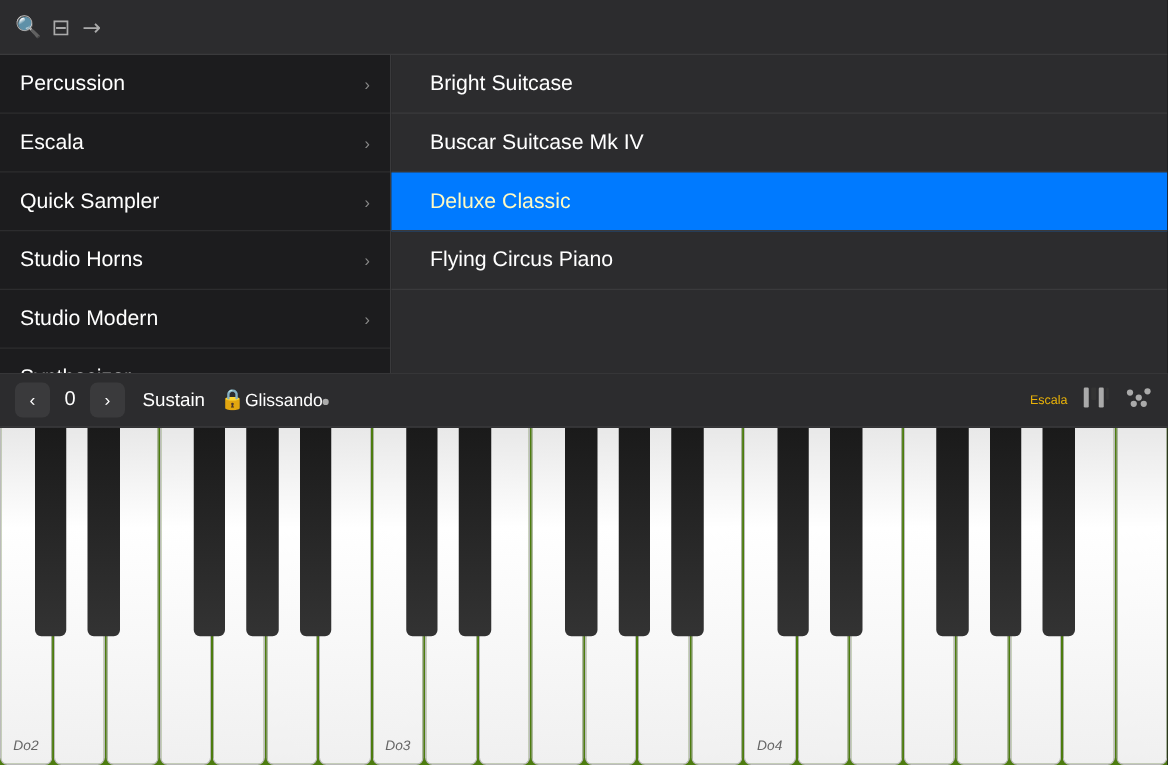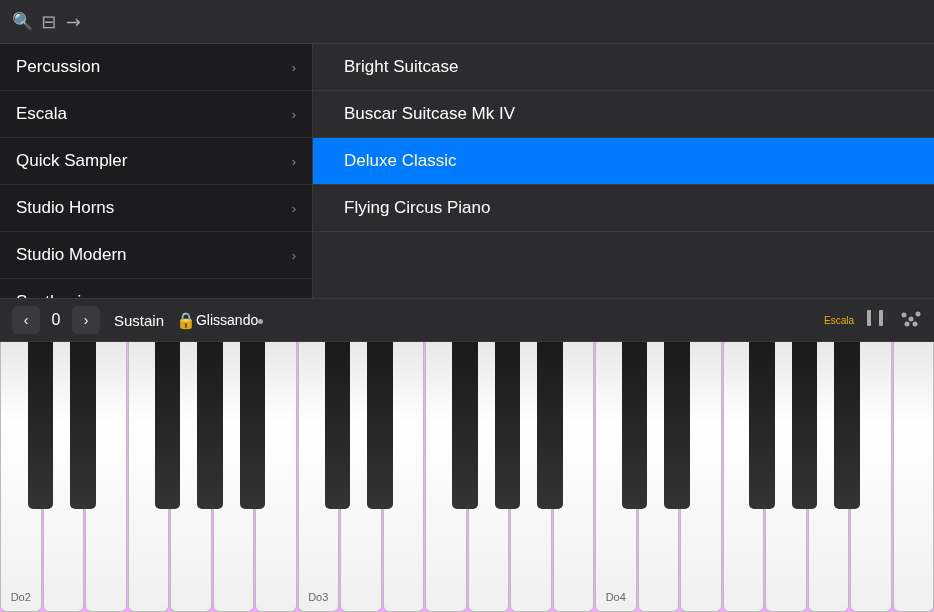--- a/index.html
+++ b/index.html
@@ -176,22 +176,23 @@
       font-size: 20px;
     }
 
     
     .piano-keyboard {
       position: absolute;
       bottom: 0;
       left: 0;
       right: 0;
       height: 270px;
-      background: #f0abfc;
+      background: #4d7c0f;
       overflow: hidden;
+      font-style: italic;
     }
     .keys-container {
       position: relative;
       width: 100%;
       height: 100%;
     }
 
     
     .white-keys {
       display: flex;

